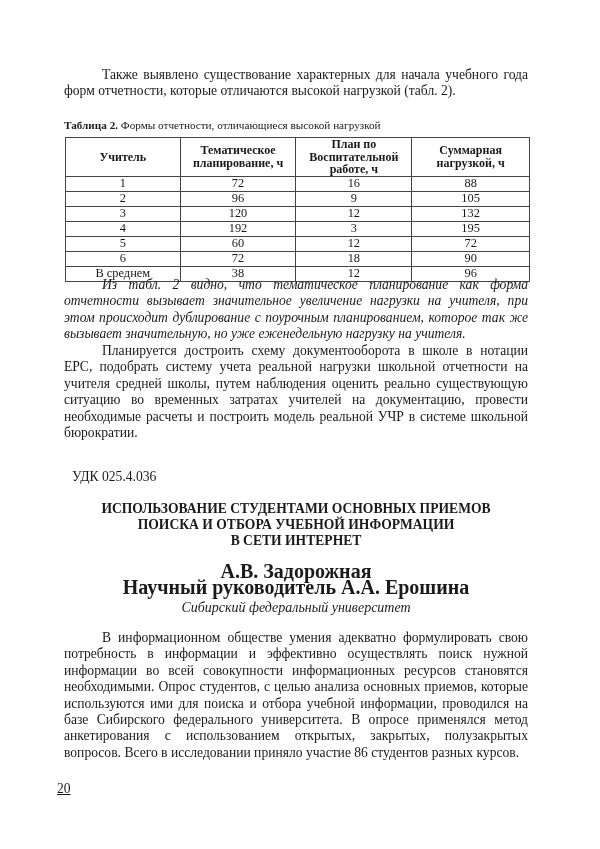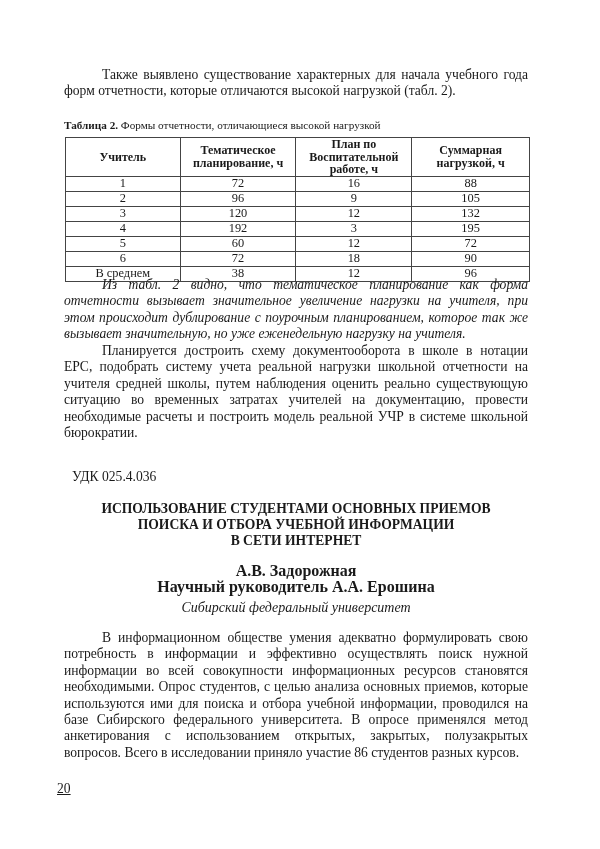--- a/index.html
+++ b/index.html
@@ -28,21 +28,21 @@
     table.data th { font-weight: bold; height: 27px; font-size: 12px; line-height: 12.5px; }
     table.data td { height: 14px; }
     table.data td.bold { font-weight: normal; }
     .udk { position: absolute; left: 64px; top: 461px; font-size: 13.6px; margin: 8px; }
     .title {
       position: absolute; left: 64px; width: 464px; top: 501px;
       text-align: center; font-weight: bold; font-size: 13.6px; line-height: 16px; margin: 0;
     }
     .author {
       position: absolute; left: 64px; width: 464px; top: 563px;
-      text-align: center; font-weight: bold; font-size: 16px; line-height: 16px; margin: 0;
+      text-align: center; font-weight: bold; font-size: 20px; line-height: 16px; margin: 0;
     }
     .affil {
       position: absolute; left: 64px; width: 464px; top: 600px;
       text-align: center; font-style: italic; font-size: 14px; margin: 0;
     }
     .pagenum { position: absolute; left: 57px; top: 781px; font-size: 13.6px; margin: 0; text-decoration: underline; }
   </style>
 </head>
 <body>
 

